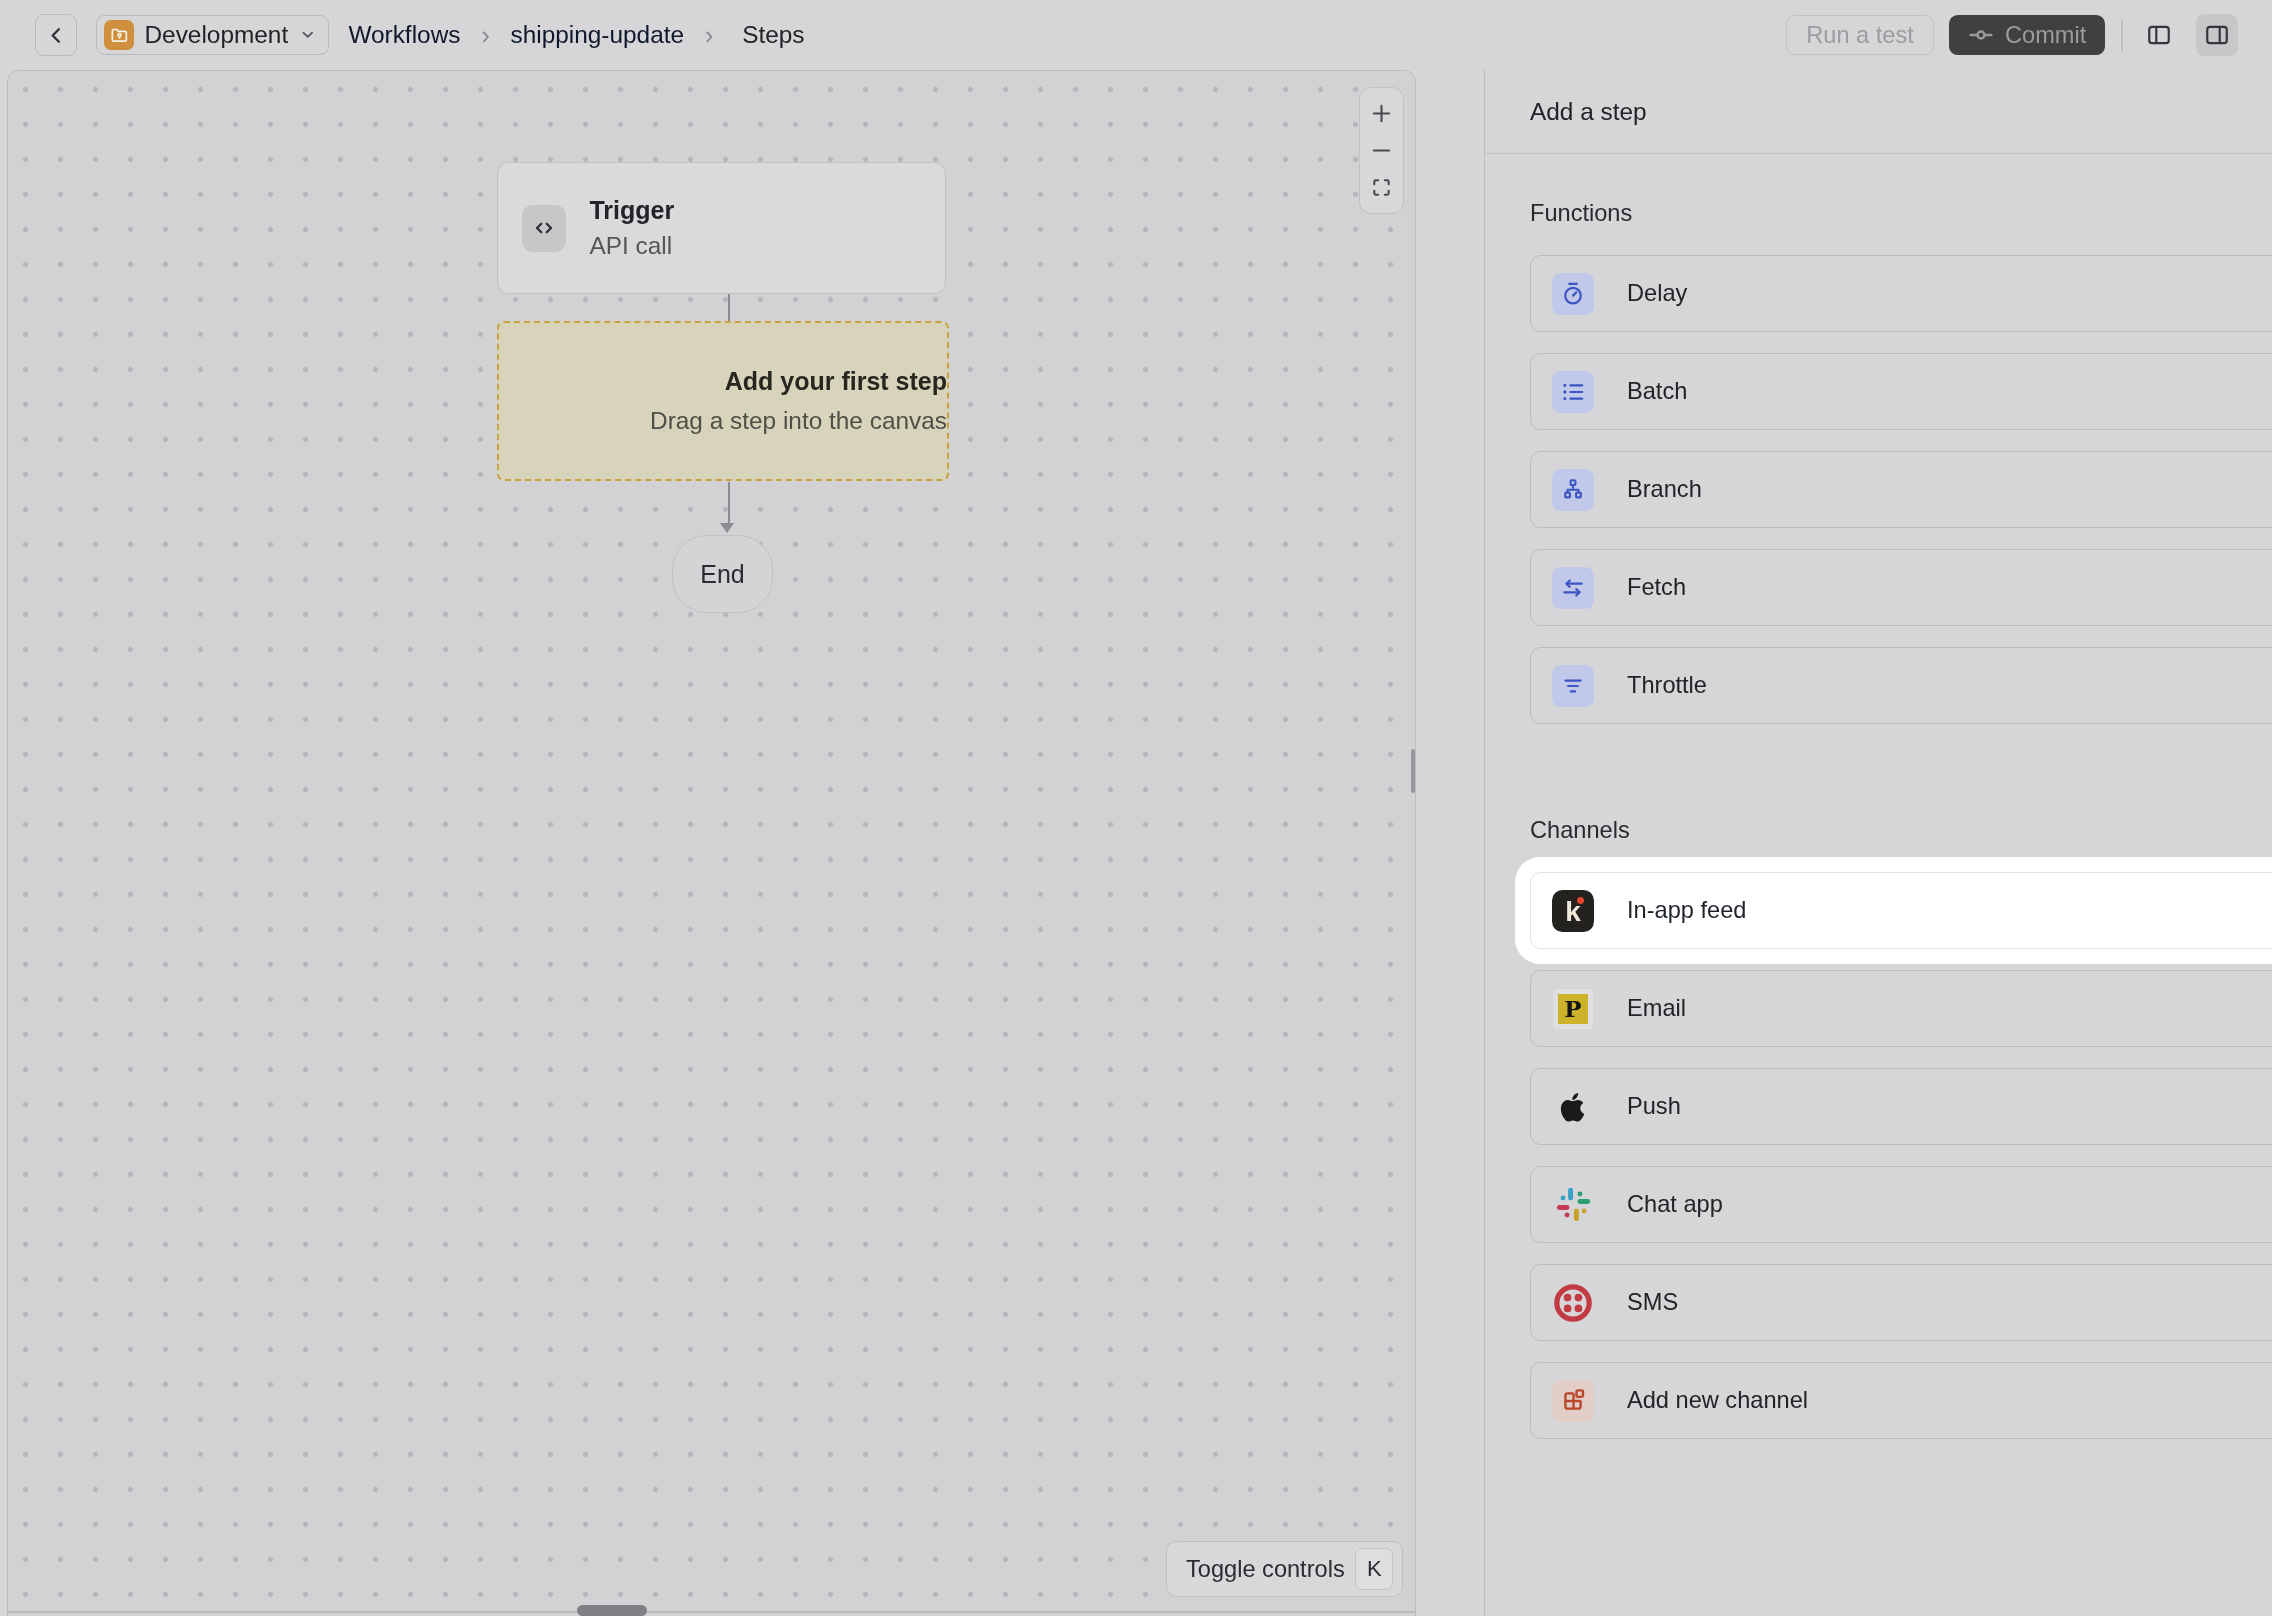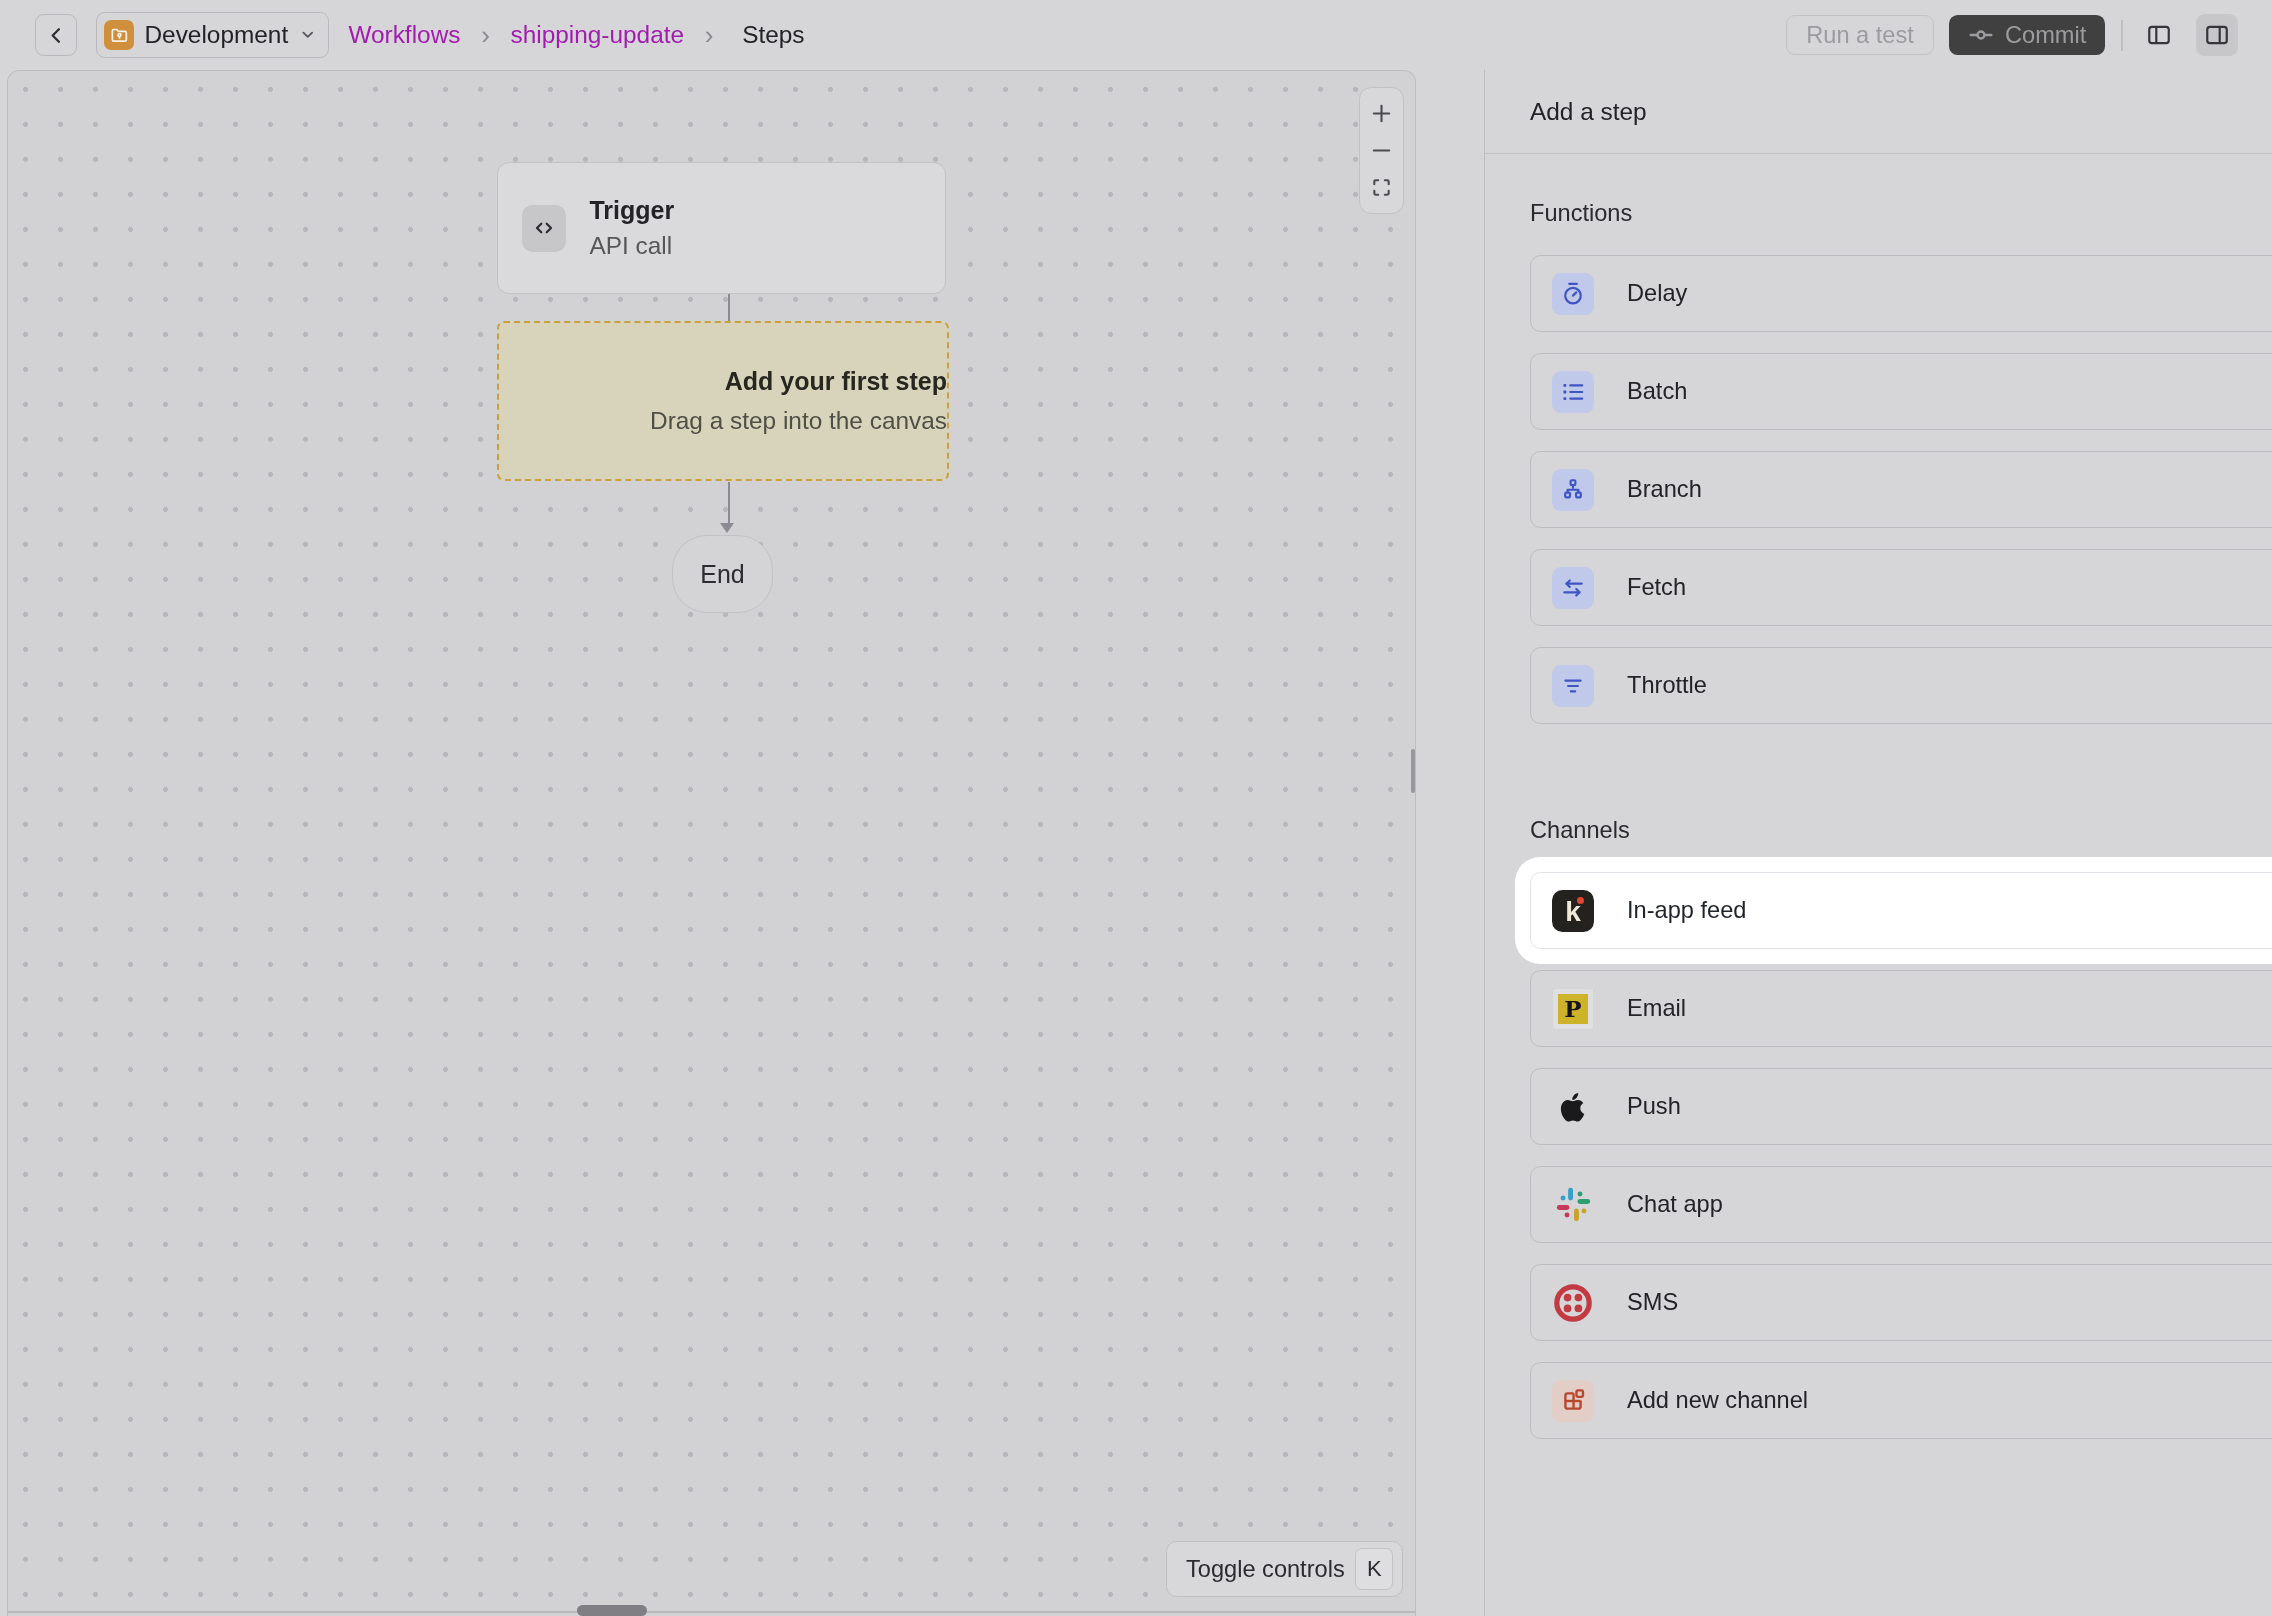--- a/index.html
+++ b/index.html
@@ -5,26 +5,26 @@
   * { margin:0; padding:0; box-sizing:border-box; }
   html,body { width:2273px; height:1616px; overflow:hidden;
     font-family:"Liberation Sans", sans-serif; background:#d6d6d8; color:#232327; }
 
   
   .topbar { position:absolute; left:0; top:0; width:2273px; height:70px;
     display:flex; align-items:center; padding:0 35px; background:#d6d6d8; }
   .tb-left { display:flex; align-items:center; gap:19px; }
   .icon-btn { width:42px; height:42px; border:1.3px solid #b9b9bd; border-radius:8.7px;
     display:flex; align-items:center; justify-content:center; background:transparent; }
-  .env-chip { height:46px; display:flex; align-items:center; gap:10.5px; padding:0 12.2px 0 7px;
+  .env-chip { height:40px; display:flex; align-items:center; gap:10.5px; padding:0 12.2px 0 7px;
     border:1.3px solid #b9b9bd; border-radius:8.7px; }
   .env-folder { width:30px; height:30px; border-radius:7px; background:#cf8f3c;
     display:flex; align-items:center; justify-content:center; }
   .env-label { font-size:24.4px; color:#232327; }
-  .crumb { font-size:24.4px; color:#a21caf; }
+  .crumb { font-size:24.4px; color:#0f172a; }
   .crumb-sep { font-size:26px; color:#8a8a8f; padding:0 1.7px; }
   .crumb-current { font-size:24.4px; color:#232327;margin-left:8px; }
   .tb-right { margin-left:auto; display:flex; align-items:center; gap:15.7px; }
   .btn-ghost { height:40px; padding:0 19px; border:1.3px solid #c2c2c5; border-radius:8.7px;
     font-size:23.6px; color:#9c9ca0; display:flex; align-items:center; background:transparent; }
   .btn-fill { height:40px; padding:0 19px; border-radius:8.7px; background:#404040;
     font-size:23.6px; color:#9c9ca0; display:flex; align-items:center; gap:10.5px; }
   .tb-divider { width:1.7px; height:31px; background:#bfbfc2; }
   .panel-toggle { width:42px; height:42px; border-radius:8.7px;
     display:flex; align-items:center; justify-content:center; }

